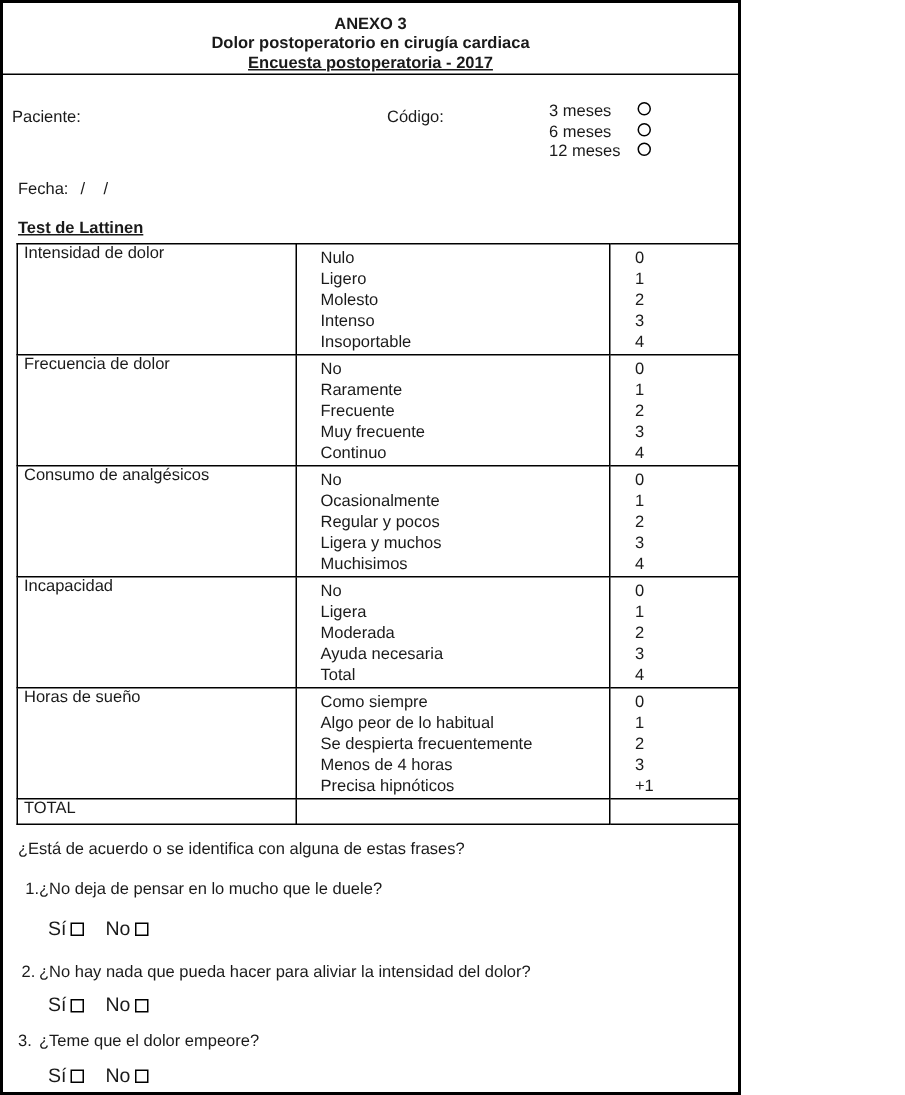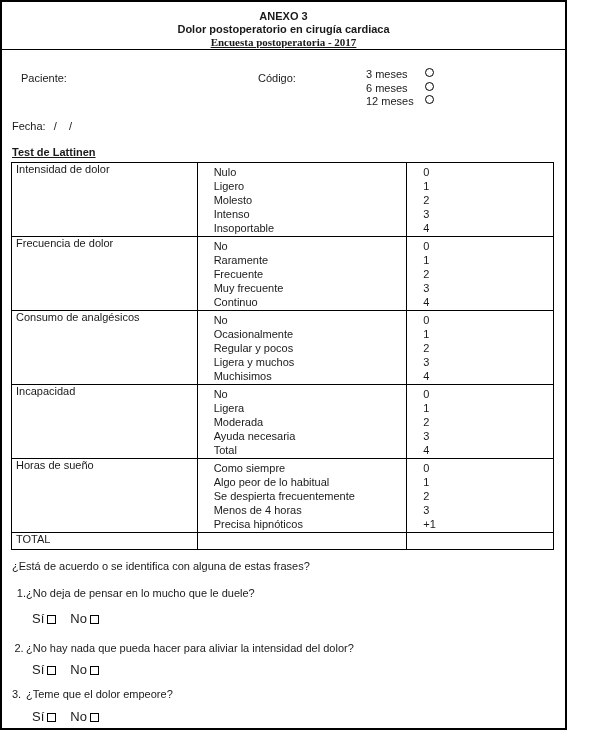--- a/index.html
+++ b/index.html
@@ -5,27 +5,27 @@
   * { margin:0; padding:0; box-sizing:border-box; }
   html,body { background:#fff; }
   body {
     width:603px; height:730px;
     font-family:"Liberation Sans", sans-serif;
     color:#1a1a1a;
     position:relative;
   }
   .page {
     position:absolute; left:0; top:0;
-    width:567px; height:730px;
+    width:494px; height:730px;
     border:2px solid #000;
     background:#fff;
     overflow:hidden;
   }
   .hdr { text-align:center; padding-top:8px; font-size:11px; font-weight:bold; line-height:13px; }
-  .hdr .u { text-decoration:underline;font-family:Liberation Serif, serif; }
+  .hdr .u { text-decoration:underline; }
   .rule { position:absolute; left:0; top:47px; width:100%; border-top:1px solid #000; }
 
   .abs { position:absolute; font-size:11px; line-height:13px; }
 
   .meses { position:absolute; left:364px; top:66px; width:68px; font-size:11px; }
   .mrow { display:flex; justify-content:space-between; align-items:flex-start; height:13.5px; }
   .radio {
     display:inline-block; width:9px; height:9px;
     border:1px solid #000; border-radius:50%;
     background:#fff;
@@ -62,21 +62,21 @@
 
 <div class="page">
 
   <div class="hdr">
     <div>ANEXO 3</div>
     <div>Dolor postoperatorio en cirugía cardiaca</div>
     <div class="u">Encuesta postoperatoria - 2017</div>
   </div>
   <div class="rule"></div>
 
-  <div class="abs" style="left:19px; top:70px;">Paciente:</div>
+  <div class="abs" style="left:6px; top:70px;">Paciente:</div>
   <div class="abs" style="left:256px; top:70px;">Código:</div>
 
   <div class="meses">
     <div class="mrow">
       <span>3 meses</span>
       <span class="radio"></span>
     </div>
     <div class="mrow">
       <span>6 meses</span>
       <span class="radio"></span>

